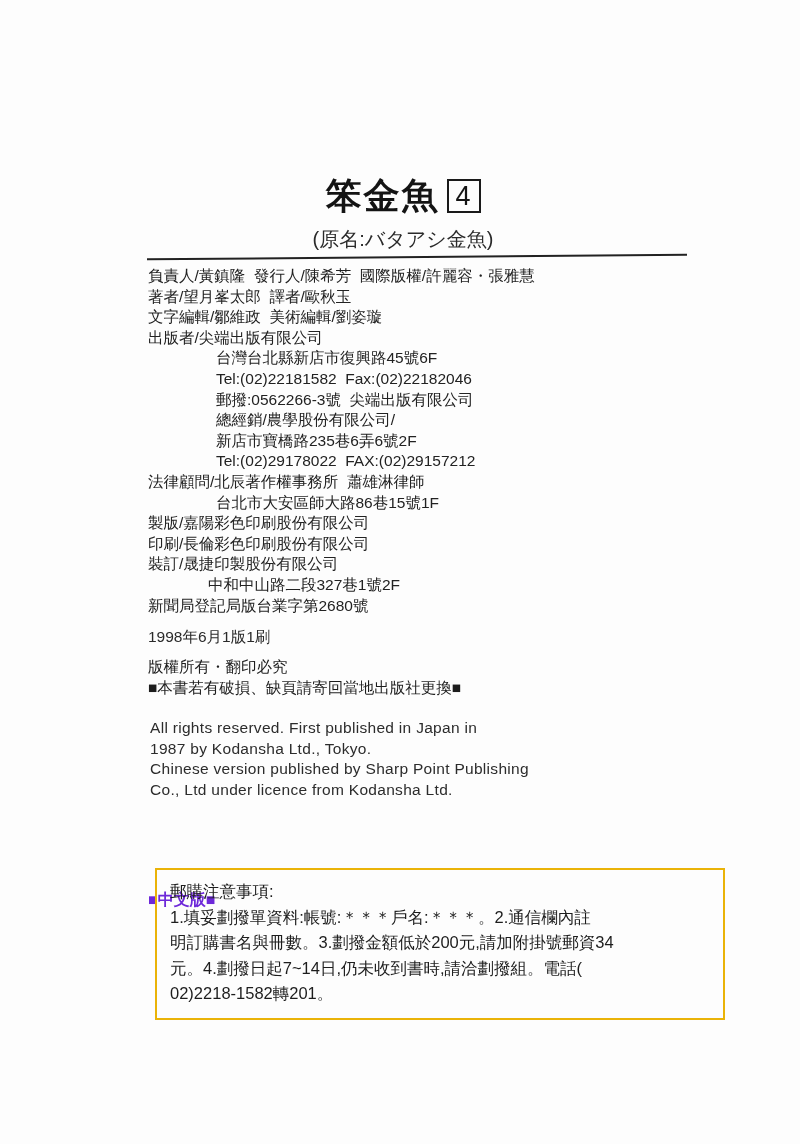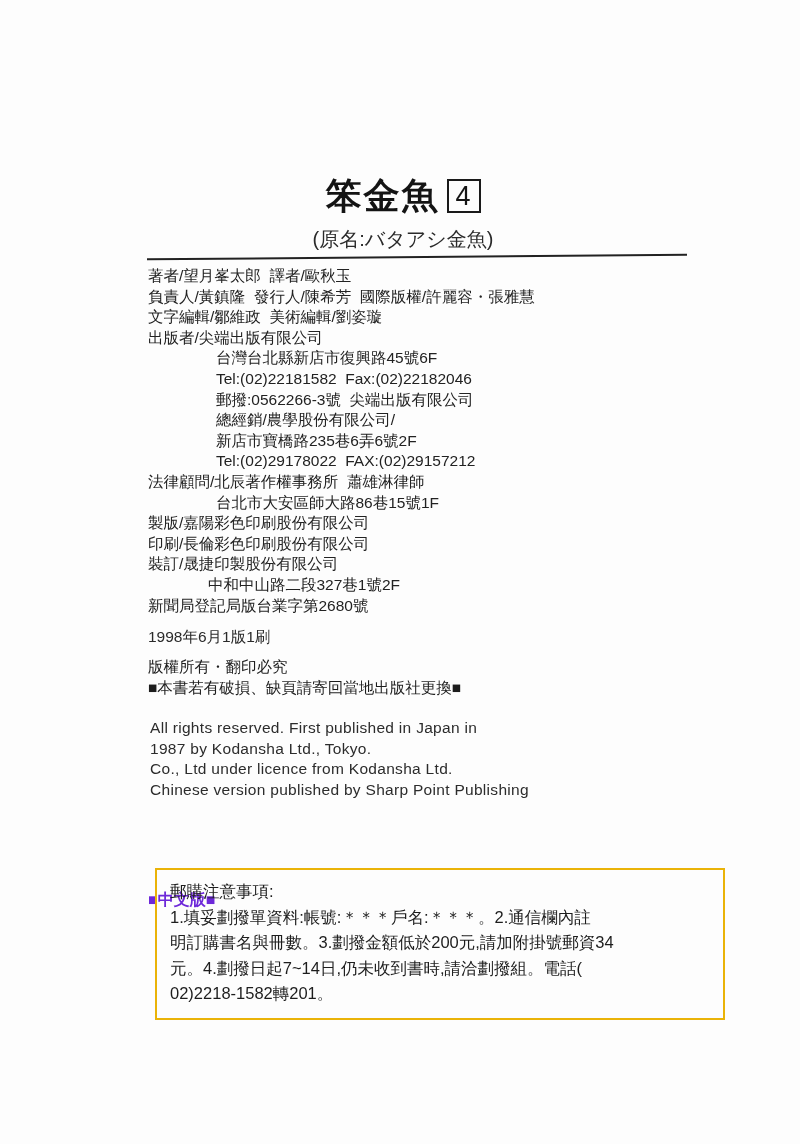--- a/index.html
+++ b/index.html
@@ -120,22 +120,22 @@
 <div class="page">
 
   <div class="header">
     <div class="book-title"><span>笨金魚</span><span class="vol-box">4</span></div>
     <div class="subtitle">(原名:バタアシ金魚)</div>
   </div>
 
   <div class="divider"></div>
 
   <div class="colophon">
+    <div class="c-line indent-0">負責人/黃鎮隆  發行人/陳希芳  國際版權/許麗容・張雅慧</div>
     <div class="c-line indent-0">著者/望月峯太郎  譯者/歐秋玉</div>
-    <div class="c-line indent-0">負責人/黃鎮隆  發行人/陳希芳  國際版權/許麗容・張雅慧</div>
     <div class="c-line indent-0">文字編輯/鄒維政  美術編輯/劉姿璇</div>
     <div class="c-line indent-0">出版者/尖端出版有限公司</div>
     <div class="c-line indent-1">台灣台北縣新店市復興路45號6F</div>
     <div class="c-line indent-1">Tel:(02)22181582  Fax:(02)22182046</div>
     <div class="c-line indent-1">郵撥:0562266-3號  尖端出版有限公司</div>
     <div class="c-line indent-1">總經銷/農學股份有限公司/</div>
     <div class="c-line indent-1">新店市寶橋路235巷6弄6號2F</div>
     <div class="c-line indent-1">Tel:(02)29178022  FAX:(02)29157212</div>
     <div class="c-line indent-0">法律顧問/北辰著作權事務所  蕭雄淋律師</div>
     <div class="c-line indent-1">台北市大安區師大路86巷15號1F</div>
@@ -149,22 +149,22 @@
   <div class="edition-line">1998年6月1版1刷</div>
 
   <div class="rights">
     <div class="c-line">版權所有・翻印必究</div>
     <div class="c-line">■本書若有破損、缺頁請寄回當地出版社更換■</div>
   </div>
 
   <div class="english-block">
     <div class="c-line">All rights reserved. First published in Japan in</div>
     <div class="c-line">1987 by Kodansha Ltd., Tokyo.</div>
+    <div class="c-line">Chinese version published by Sharp Point Publishing</div>
     <div class="c-line">Co., Ltd under licence from Kodansha Ltd.</div>
-    <div class="c-line">Chinese version published by Sharp Point Publishing</div>
   </div>
 
   <div class="cn-edition">■中文版■</div>
 
   <div class="mail-box">
     <div class="c-line">郵購注意事項:</div>
     <div class="c-line">1.填妥劃撥單資料:帳號:＊＊＊戶名:＊＊＊。2.通信欄內註</div>
     <div class="c-line">明訂購書名與冊數。3.劃撥金額低於200元,請加附掛號郵資34</div>
     <div class="c-line">元。4.劃撥日起7~14日,仍未收到書時,請洽劃撥組。電話(</div>
     <div class="c-line">02)2218-1582轉201。</div>

